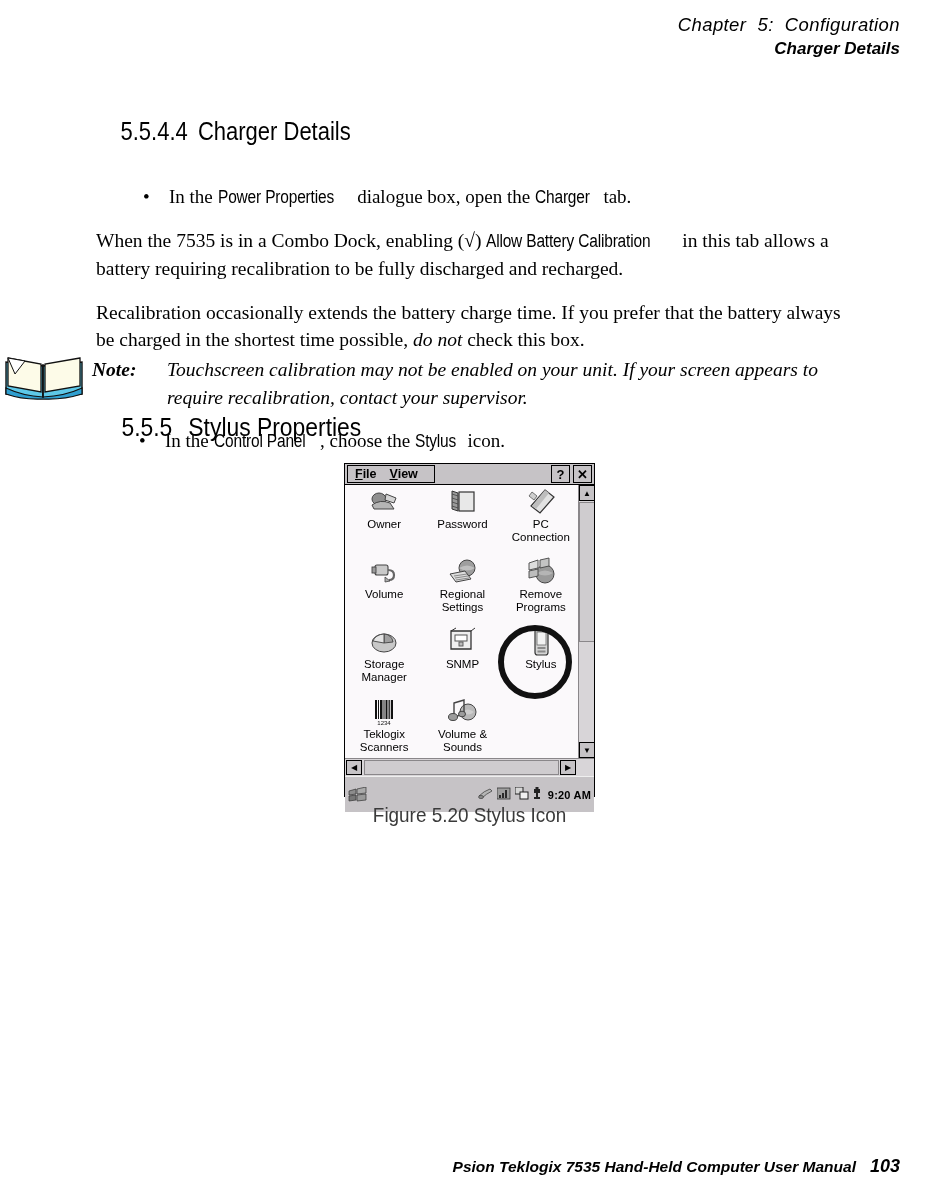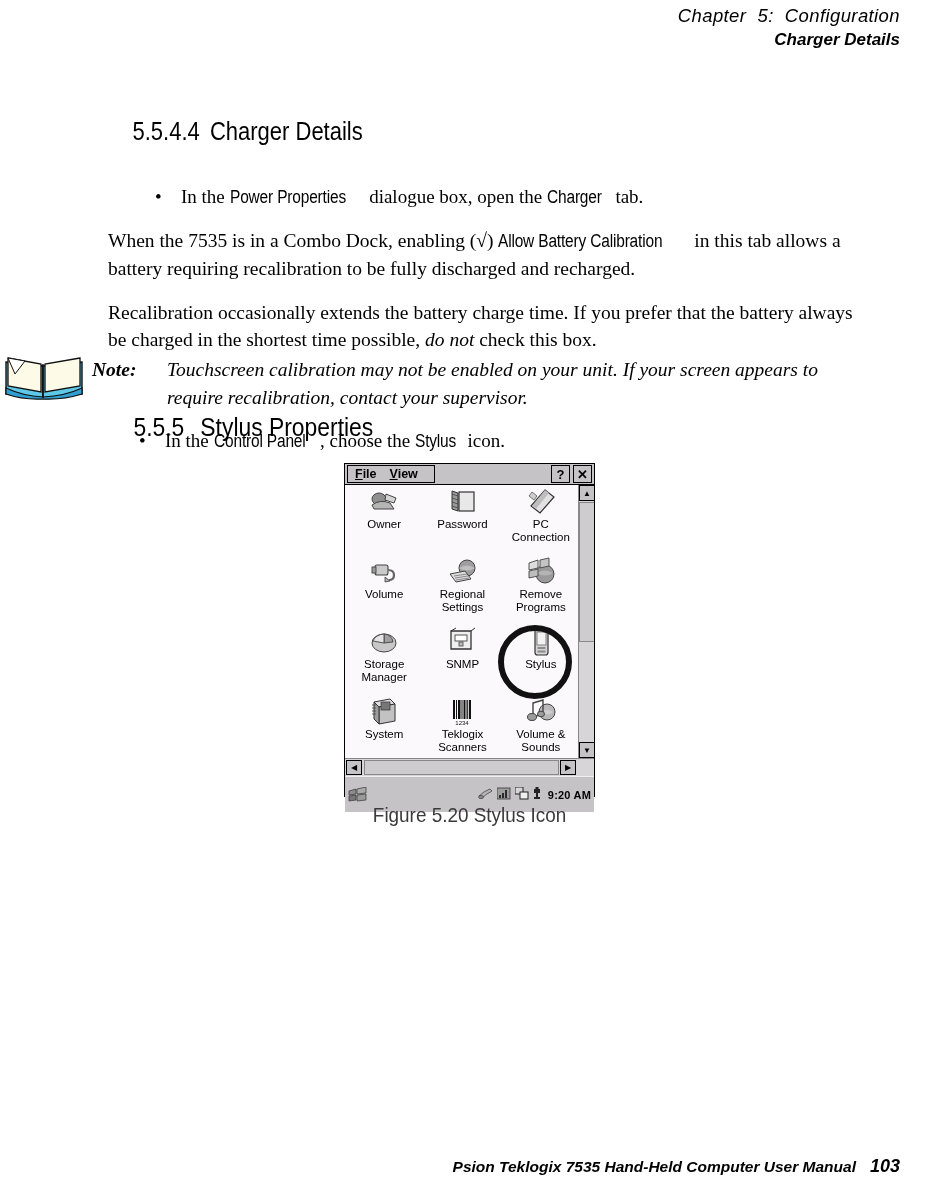--- a/index.html
+++ b/index.html
@@ -23,35 +23,35 @@
     left: 0px;
     width: 900px;
     text-align: right;
     font-family: "Liberation Sans", sans-serif;
   }
   .hdr-chapter {
     font-size: 18.5px;
     font-style: italic;
     letter-spacing: 0.4px;
     line-height: 24px;
-    padding-top: 4px;
+    padding-top: 13px;
     white-space: pre;
   }
   .hdr-section {
     font-size: 17px;
     font-weight: bold;
     font-style: italic;
     line-height: 24px;
     white-space: pre;
   }
 
   
   .content {
     position: absolute;
-    left: 108px;
+    left: 96px;
     top: 86px;
     width: 755px;
   }
 
   .h4 {
     font-family: "Liberation Sans Narrow", "Liberation Sans", sans-serif;
     font-size: 25px;
     font-stretch: condensed;
     line-height: 30px;
     margin: 0 0 8px 0;
@@ -565,37 +565,20 @@
           <svg width="32" height="30" viewBox="0 0 32 30">
             <rect x="10" y="2" width="13" height="26" rx="2.5" fill="#d4d4d4" stroke="#333" stroke-width="1.2"></rect>
             <rect x="12" y="5" width="9" height="13" fill="#f2f2f2" stroke="#666" stroke-width="0.8"></rect>
             <rect x="12.5" y="20" width="8" height="2" fill="#8a8a8a"></rect>
             <rect x="12.5" y="23.5" width="8" height="2" fill="#8a8a8a"></rect>
           </svg>
         </div>
         <div class="cp-lbl">Stylus</div>
       </div>
 
-      <div class="cp-item">
-        <div class="cp-ico">
-          <svg width="32" height="30" viewBox="0 0 32 30">
-            <path d="M6 5 L22 2 L27 7 L11 10 Z" fill="#e0e0e0" stroke="#333" stroke-width="1"></path>
-            <path d="M11 10 L27 7 L27 24 L11 27 Z" fill="#c2c2c2" stroke="#333" stroke-width="1"></path>
-            <path d="M6 5 L11 10 L11 27 L6 22 Z" fill="#9d9d9d" stroke="#333" stroke-width="1"></path>
-            <rect x="13" y="5" width="9" height="8" fill="#777" stroke="#333" stroke-width="0.7"></rect>
-            <g stroke="#444" stroke-width="0.8">
-              <line x1="4" y1="8" x2="8" y2="8"></line>
-                <line x1="4" y1="11" x2="8" y2="11"></line>
-              <line x1="4" y1="14" x2="8" y2="14"></line>
-                <line x1="4" y1="17" x2="8" y2="17"></line>
-            </g>
-          </svg>
-        </div>
-        <div class="cp-lbl">System</div>
-      </div>
 
       <div class="cp-item">
         <div class="cp-ico">
           <svg width="32" height="30" viewBox="0 0 32 30">
             <g fill="#111">
               <rect x="7" y="3" width="2" height="19"></rect>
               <rect x="10" y="3" width="1" height="19"></rect>
               <rect x="12" y="3" width="2.5" height="19"></rect>
               <rect x="15.5" y="3" width="1" height="19"></rect>
               <rect x="17.5" y="3" width="2" height="19"></rect>

